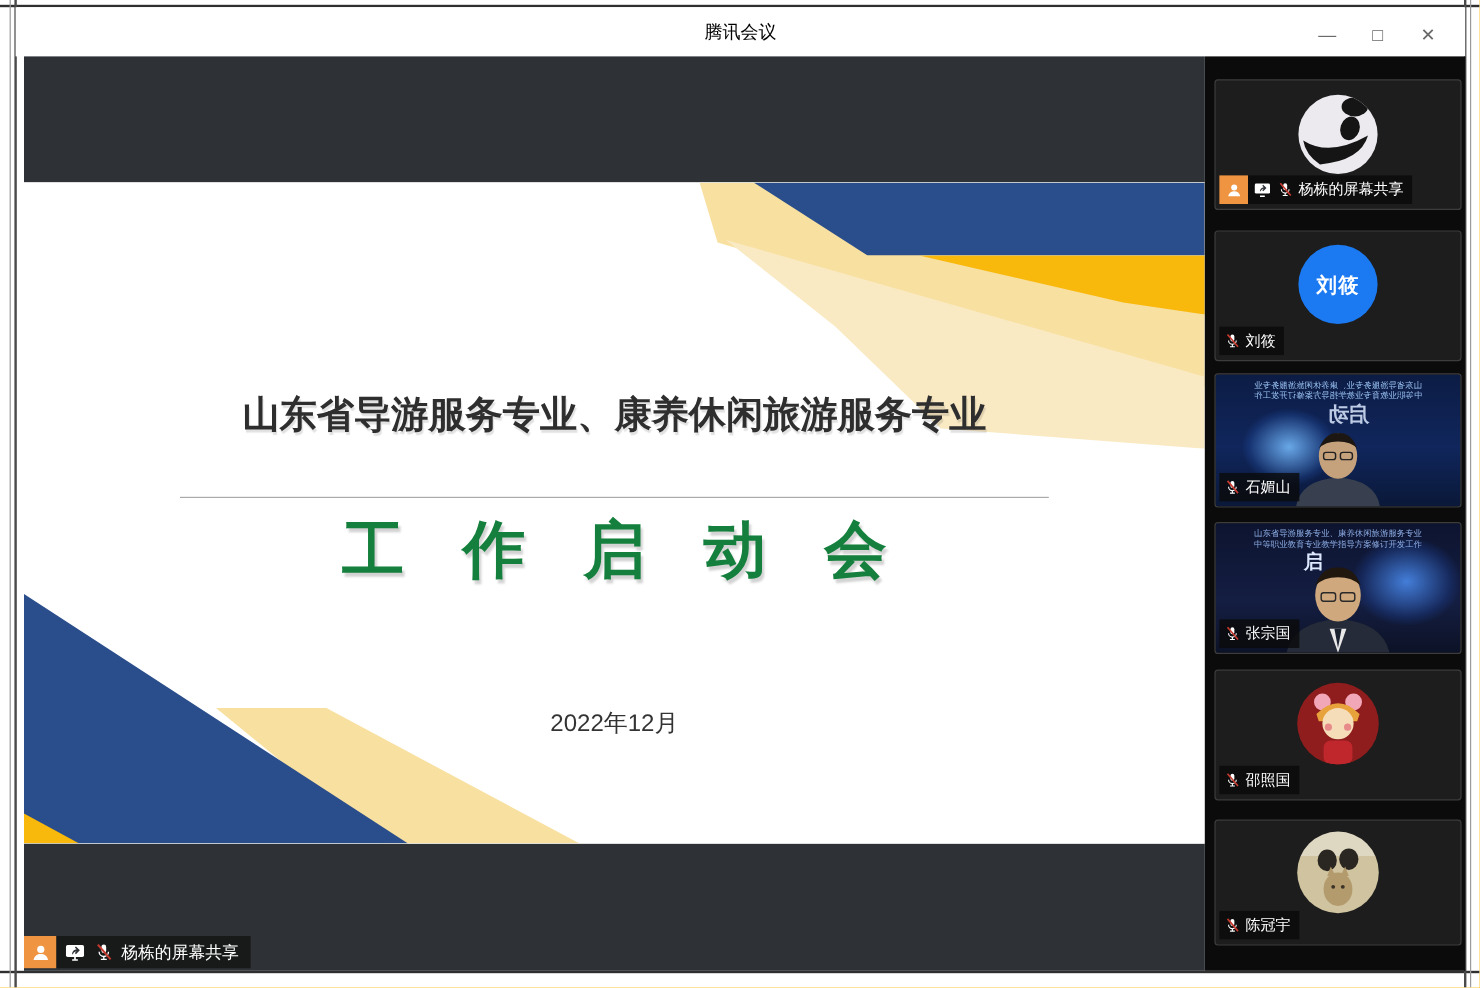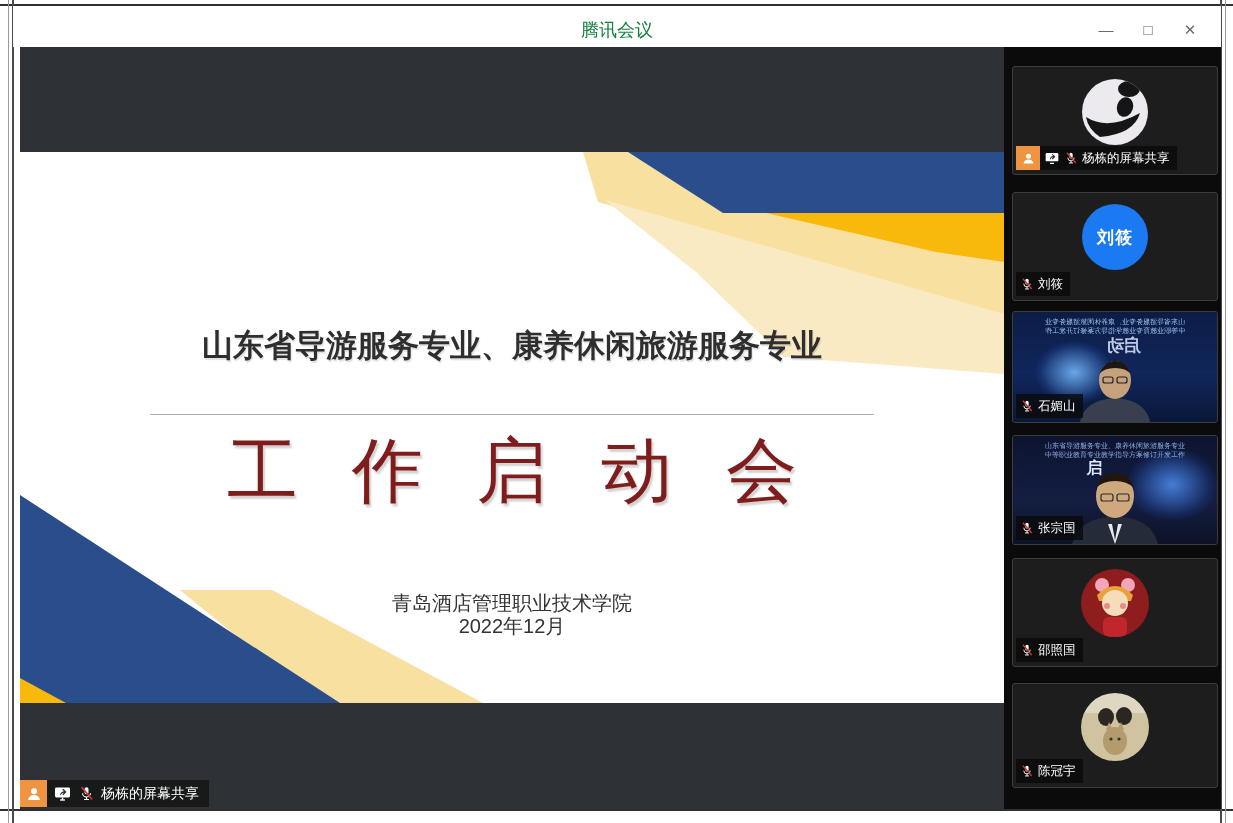--- a/index.html
+++ b/index.html
@@ -6,21 +6,21 @@
   body{
     width:1233px;height:823px;position:relative;background:#ffffff;
     font-family:"Liberation Sans","DejaVu Sans",sans-serif;overflow:hidden;
   }
   
   .l-h{position:absolute;left:0;width:100%;height:2px;background:#2f2f2f;}
   .l-v{position:absolute;top:0;height:100%;width:2px;background:#4a4a4a;}
   .l-v.thin{width:1px;background:#9a9a9a;}
   
   .titlebar{position:absolute;left:13px;top:6px;width:1208px;height:41px;background:#fff;}
-  .win-title{position:absolute;left:0;right:0;top:12px;text-align:center;font-size:18px;color:#15803d;}
+  .win-title{position:absolute;left:0;right:0;top:12px;text-align:center;font-size:15px;color:#000000;}
   .win-controls{position:absolute;right:22px;top:14px;display:flex;gap:24px;align-items:center;}
   .win-btn{width:18px;height:18px;display:flex;align-items:center;justify-content:center;
     color:#6a6a6a;font-size:15px;line-height:1;cursor:default;}
   
   .band{position:absolute;left:20px;width:984px;background:#2e3236;}
   .band.top{top:47px;height:105px;}
   .band.bottom{top:703px;height:106px;}
   .slide{position:absolute;left:20px;top:152px;width:984px;height:551px;background:#ffffff;overflow:hidden;}
   .shape{position:absolute;left:0;top:0;width:100%;height:100%;}
   .sh-pale-tr   {background:#f8e0a0;clip-path:polygon(563px 0,984px 0,984px 170px,578px 50px);}
@@ -28,21 +28,21 @@
   .sh-navy-tr   {background:#2a4d8c;clip-path:polygon(608px 0,984px 0,984px 61px,703px 61px);}
   .sh-gold-tr   {background:#f9b80c;clip-path:polygon(746px 61px,984px 61px,984px 110px,916px 100px);}
   .sh-pale-bl   {background:#f8e0a0;clip-path:polygon(160px 438px,252px 438px,463px 551px,298px 551px);}
   .sh-navy-bl   {background:#2a4d8c;clip-path:polygon(0 343px,320px 551px,0 551px);}
   .sh-gold-bl   {background:#f9b80c;clip-path:polygon(0 526px,46px 551px,0 551px);}
   .slide-title{position:absolute;left:0;right:0;top:176px;text-align:center;
     font-size:31px;font-weight:bold;color:#2e2e2e;line-height:36px;
     text-shadow:1px 2px 1px rgba(0,0,0,.12);}
   .slide-divider{position:absolute;left:130px;top:262px;width:724px;height:1px;background:#a9a9a9;}
   .slide-heading{position:absolute;left:0;right:0;top:272px;text-align:center;
-    font-size:71px;font-weight:normal;color:#7f1d1d;word-spacing:34px;
+    font-size:52px;font-weight:bold;color:#15803d;word-spacing:34px;
     text-shadow:2px 3px 2px rgba(0,0,0,.18);}
   .slide-footer{position:absolute;left:0;right:0;top:440px;text-align:center;
     font-size:20px;color:#333;line-height:23px;}
   
   .pill{position:absolute;display:flex;align-items:stretch;height:27px;overflow:hidden;}
   .pill.main{left:20px;top:780px;}
   .pill .member-box{width:27px;background:#ef9440;display:flex;align-items:center;justify-content:center;flex:0 0 auto;}
   .pill .rest{background:rgba(22,22,22,.88);display:flex;align-items:center;gap:6px;padding:0 10px 0 6px;}
   .pill .rest .txt{color:#fff;font-size:14px;white-space:nowrap;}
   
@@ -101,21 +101,20 @@
   <div class="shape sh-pale-bl"></div>
   <div class="shape sh-navy-bl"></div>
   <div class="shape sh-gold-bl"></div>
 
   <div class="slide-title">
     <div>山东省导游服务专业、康养休闲旅游服务专业</div>
   </div>
   <div class="slide-divider"></div>
   <div class="slide-heading">工 作 启 动 会</div>
   <div class="slide-footer">
-    <div>青岛酒店管理职业技术学院</div>
     <div>2022年12月</div>
   </div>
 </div>
 
 <div class="pill main">
   <div class="member-box">
     <svg viewBox="0 0 24 24" width="18" height="18" fill="#fff">
       <circle cx="12" cy="8.3" r="4"></circle>
         <path d="M4 20c.8-4.4 4-6.6 8-6.6s7.2 2.2 8 6.6z"></path>
     </svg>

